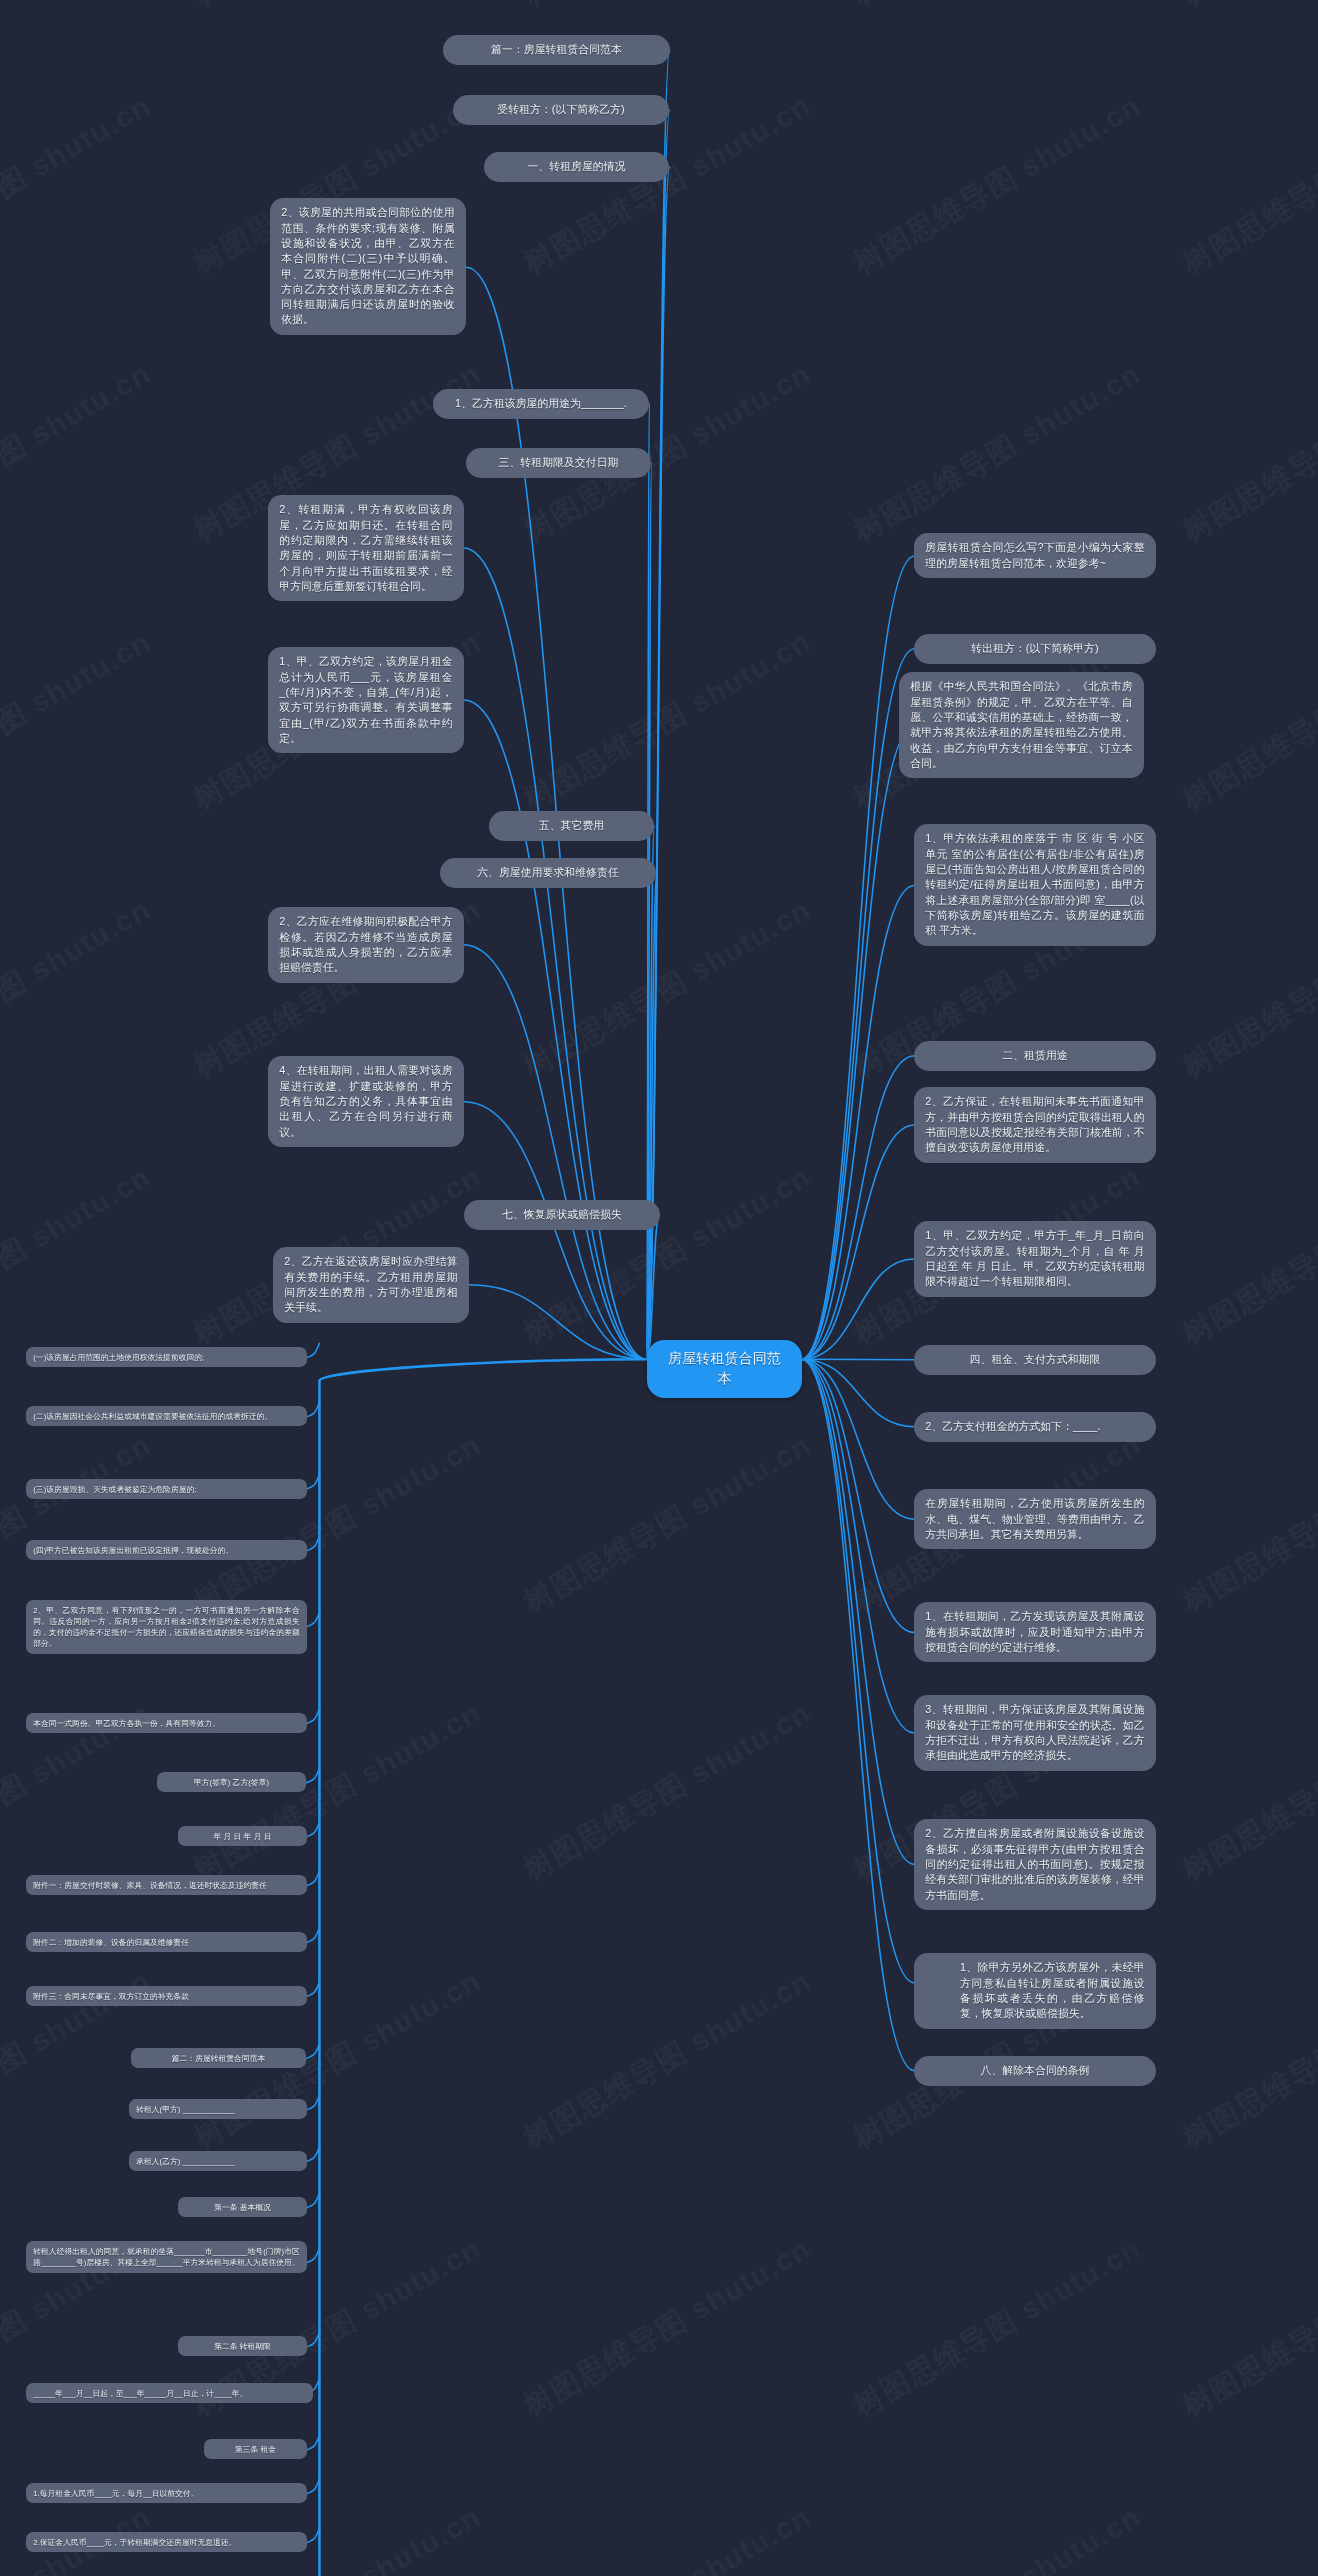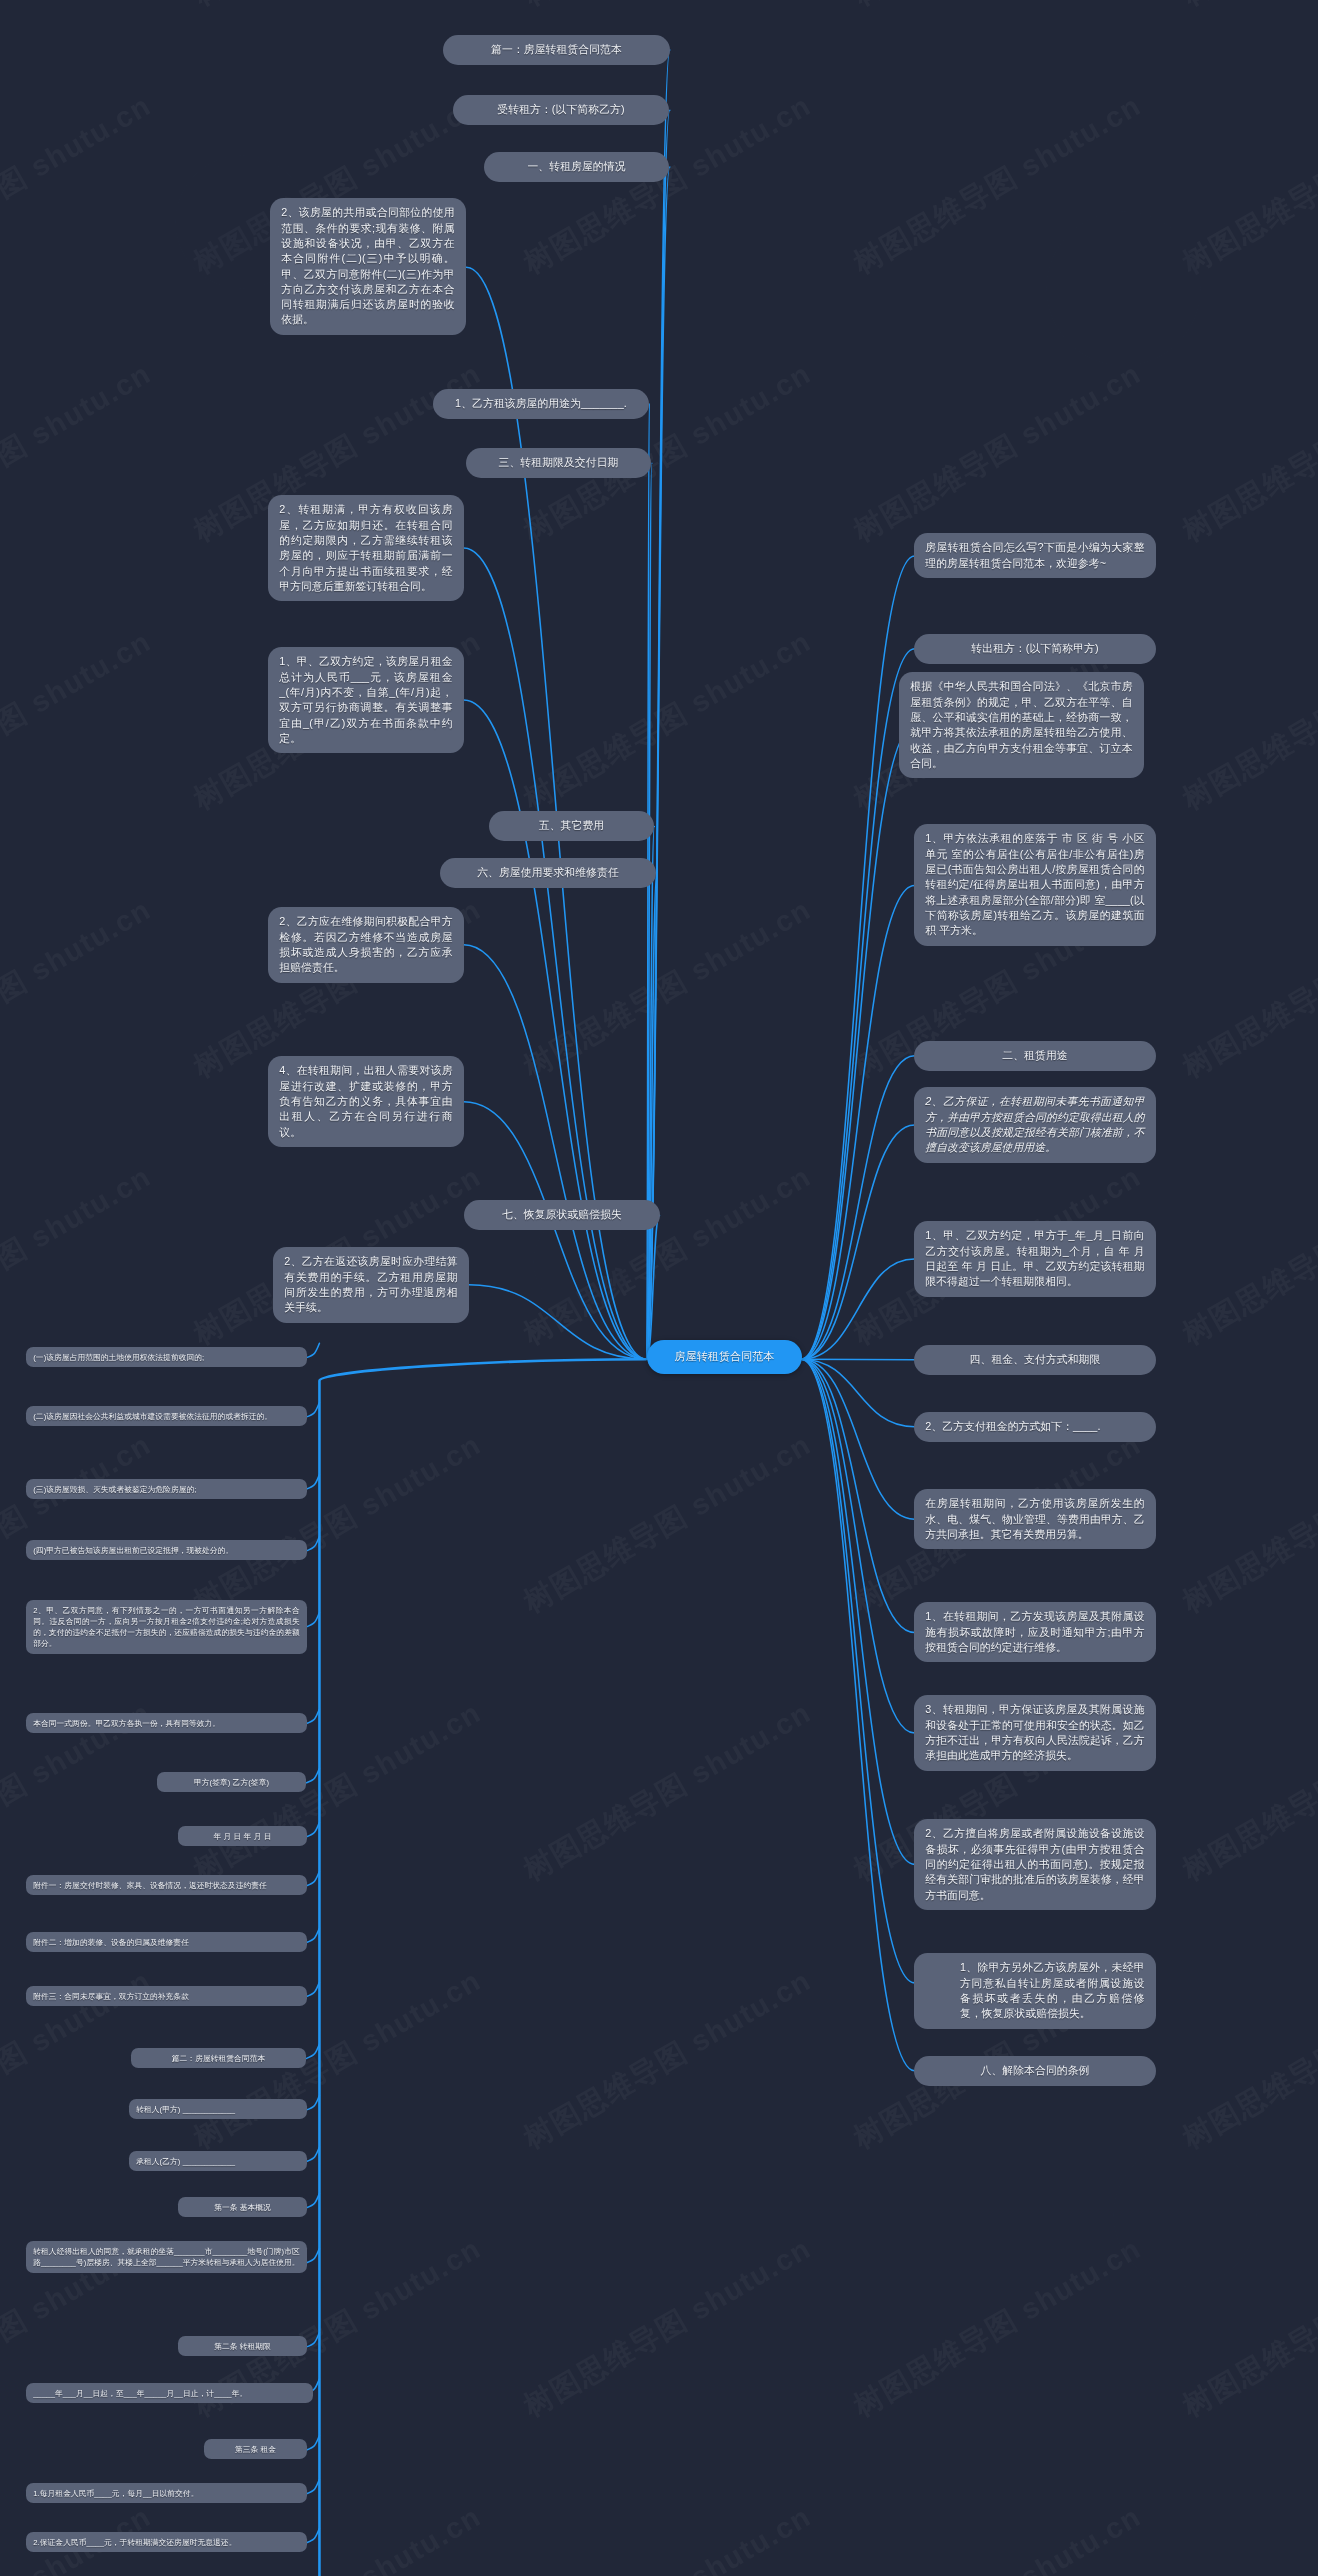--- a/index.html
+++ b/index.html
@@ -47,21 +47,21 @@
     padding:7.2px 11.3px;
     font-size:10.8px;
     line-height:1.42;
     letter-spacing:0.1px;
     text-shadow:0 0.5px 1px rgba(0,0,0,.45);
     z-index:3;
   }
   .node.root {
     background:#2196f3;
     border-radius:17.5px;
-    font-size:11px;
+    font-size:14px;
     padding:9.3px 17.5px;
     text-align:center;
     font-weight:normal;
     box-shadow:0 1px 5.2px rgba(0,0,0,.35);
   }
   .node.pill  { border-radius:23px; }
   .node.tiny  { font-size:7.7px; padding:4.6px 7.2px; border-radius:7.2px; line-height:1.45; }
   .ta-c { text-align:center; }
   .ta-j { text-align:justify; }
 </style>
@@ -203,21 +203,21 @@
     <path d="M 620 7432 C 612 7452, 611 7454, 595 7460" fill="none" stroke="#2196f3" stroke-width="3" stroke-linecap="round"></path>
   </svg>
 
 <div id="canvas">
   <div class="node root ta-c" id="root-node" style="left:647px; top:1340px; width:155px;">房屋转租赁合同范本</div>
 <div class="node  ta-j" id="node-r1" style="left: 914px; top: 533px; width: 242px;">房屋转租赁合同怎么写?下面是小编为大家整理的房屋转租赁合同范本，欢迎参考~</div>
     <div class="node pill ta-c" id="node-r2" style="left: 914px; top: 634px; width: 242px;">转出租方：(以下简称甲方)</div>
     <div class="node  ta-j" id="node-r3" style="left: 899px; top: 672px; width: 245px;">根据《中华人民共和国合同法》、《北京市房屋租赁条例》的规定，甲、乙双方在平等、自愿、公平和诚实信用的基础上，经协商一致，就甲方将其依法承租的房屋转租给乙方使用、收益，由乙方向甲方支付租金等事宜、订立本合同。</div>
     <div class="node  ta-j" id="node-r4" style="left: 914px; top: 824px; width: 242px;">1、甲方依法承租的座落于 市 区 街 号 小区 单元 室的公有居住(公有居住/非公有居住)房屋已(书面告知公房出租人/按房屋租赁合同的转租约定/征得房屋出租人书面同意)，由甲方将上述承租房屋部分(全部/部分)即 室____(以下简称该房屋)转租给乙方。该房屋的建筑面积 平方米。</div>
     <div class="node pill ta-c" id="node-r5" style="left: 914px; top: 1041px; width: 242px;">二、租赁用途</div>
-    <div class="node  ta-j" id="node-r6" style="left: 914px; top: 1087px; width: 242px; font-style: italic;">2、乙方保证，在转租期间未事先书面通知甲方，并由甲方按租赁合同的约定取得出租人的书面同意以及按规定报经有关部门核准前，不擅自改变该房屋使用用途。</div>
+    <div class="node  ta-j" id="node-r6" style="left: 914px; top: 1087px; width: 242px;">2、乙方保证，在转租期间未事先书面通知甲方，并由甲方按租赁合同的约定取得出租人的书面同意以及按规定报经有关部门核准前，不擅自改变该房屋使用用途。</div>
     <div class="node  ta-j" id="node-r7" style="left: 914px; top: 1221px; width: 242px;">1、甲、乙双方约定，甲方于_年_月_日前向乙方交付该房屋。转租期为_个月，自 年 月 日起至 年 月 日止。甲、乙双方约定该转租期限不得超过一个转租期限相同。</div>
     <div class="node pill ta-c" id="node-r8" style="left: 914px; top: 1345px; width: 242px;">四、租金、支付方式和期限</div>
     <div class="node pill ta-j" id="node-r9" style="left: 914px; top: 1412px; width: 242px;">2、乙方支付租金的方式如下：____.</div>
     <div class="node  ta-j" id="node-r10" style="left: 914px; top: 1489px; width: 242px;">在房屋转租期间，乙方使用该房屋所发生的水、电、煤气、物业管理、等费用由甲方、乙方共同承担。其它有关费用另算。</div>
     <div class="node  ta-j" id="node-r11" style="left: 914px; top: 1602px; width: 242px;">1、在转租期间，乙方发现该房屋及其附属设施有损坏或故障时，应及时通知甲方;由甲方按租赁合同的约定进行维修。</div>
     <div class="node  ta-j" id="node-r12" style="left: 914px; top: 1695px; width: 242px;">3、转租期间，甲方保证该房屋及其附属设施和设备处于正常的可使用和安全的状态。如乙方拒不迁出，甲方有权向人民法院起诉，乙方承担由此造成甲方的经济损失。</div>
     <div class="node  ta-j" id="node-r13" style="left: 914px; top: 1819px; width: 242px;">2、乙方擅自将房屋或者附属设施设备设施设备损坏，必须事先征得甲方(由甲方按租赁合同的约定征得出租人的书面同意)。按规定报经有关部门审批的批准后的该房屋装修，经甲方书面同意。</div>
     <div class="node  ta-j" id="node-r14" style="left: 914px; top: 1953px; width: 242px; padding-left: 46px;">1、除甲方另外乙方该房屋外，未经甲方同意私自转让房屋或者附属设施设备损坏或者丢失的，由乙方赔偿修复，恢复原状或赔偿损失。</div>
     <div class="node pill ta-c" id="node-r15" style="left: 914px; top: 2056px; width: 242px;">八、解除本合同的条例</div>
     <div class="node pill ta-c" id="node-l1" style="left: 443px; top: 35px; width: 227px;">篇一：房屋转租赁合同范本</div>

